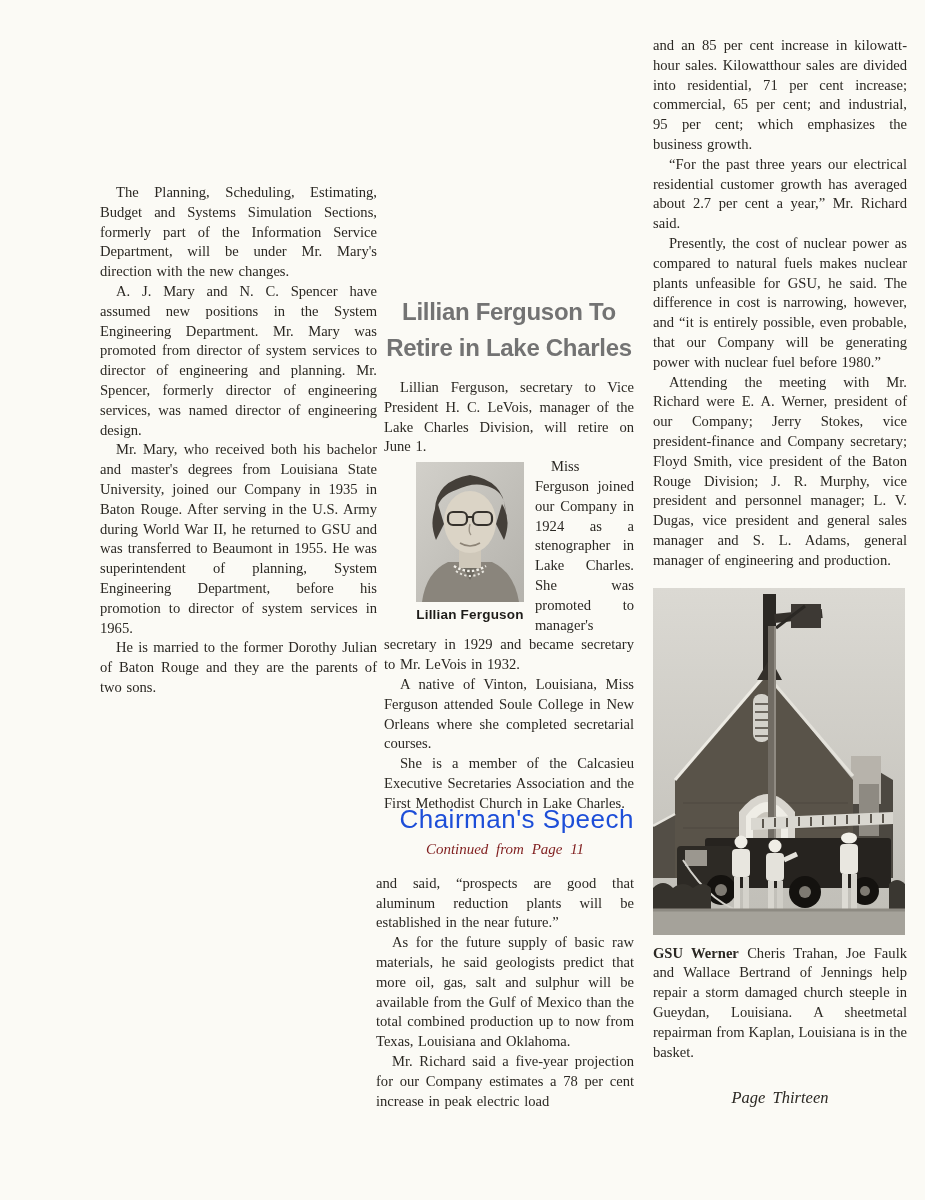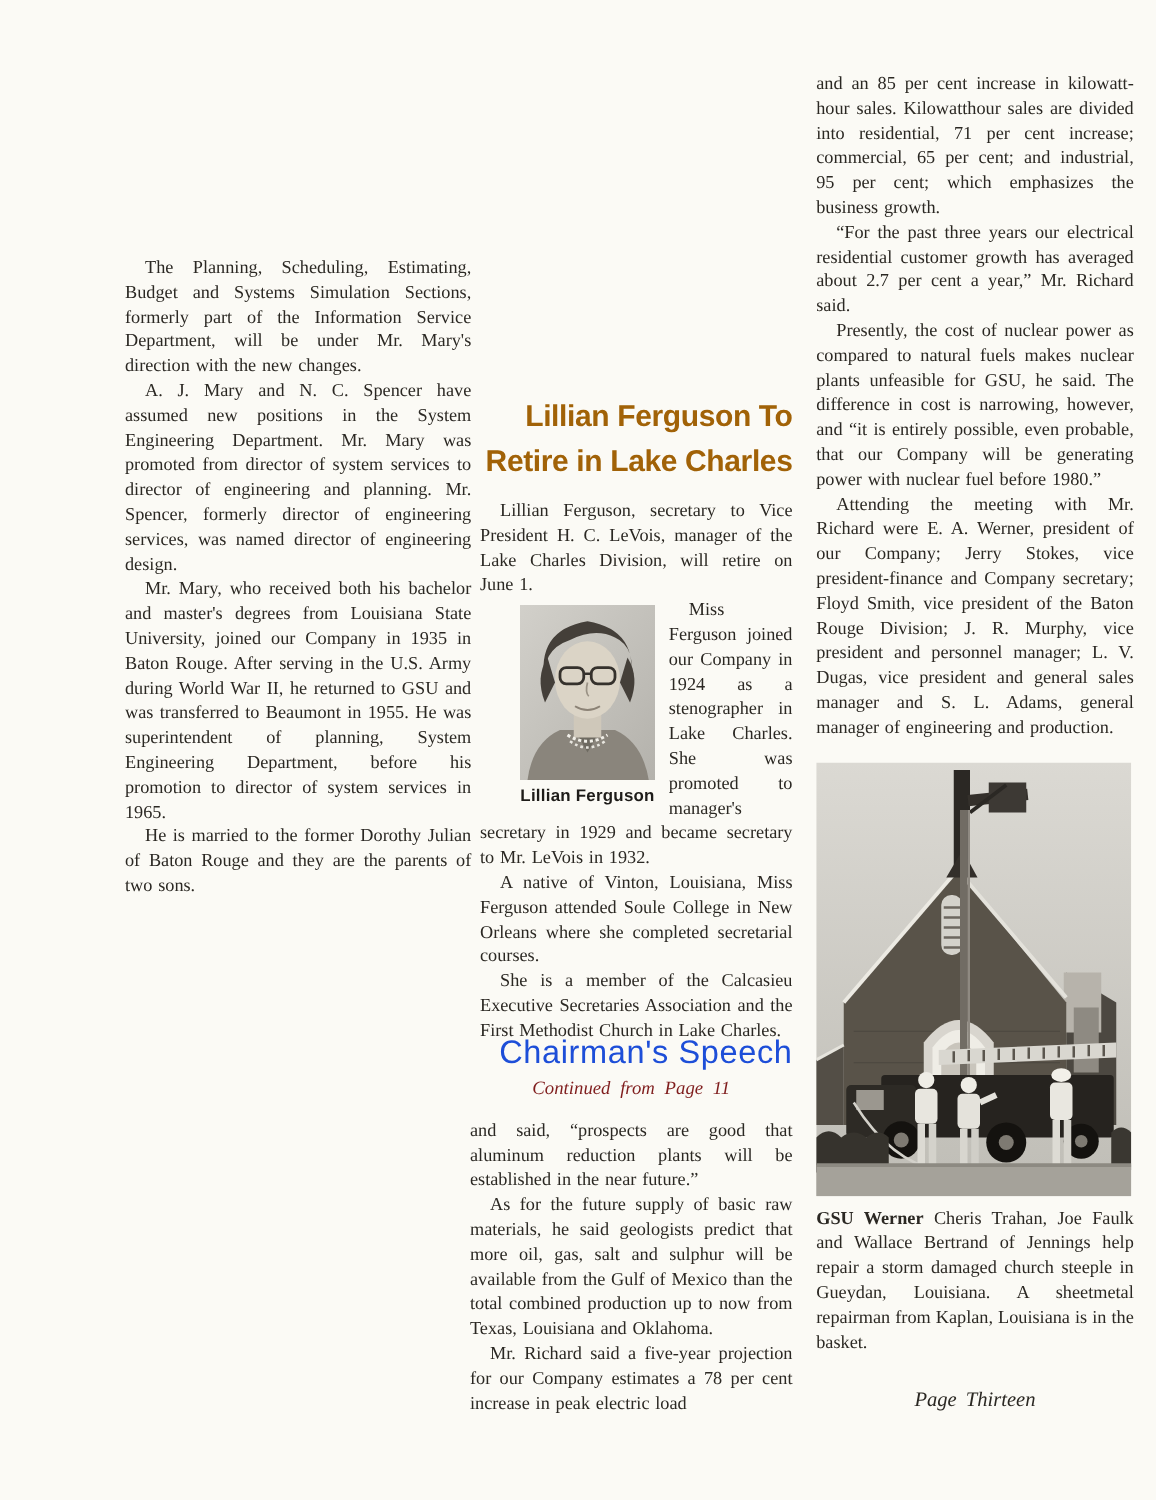--- a/index.html
+++ b/index.html
@@ -3,33 +3,33 @@
 <meta charset="utf-8">
 <style>
   html,body{margin:0;padding:0;}
   body{
     width:925px;height:1200px;position:relative;
     background:#fbfaf5;
     font-family:"Liberation Serif", serif;
     color:#2b2823;
     overflow:hidden;
   }
-  .col{position:absolute;text-align:justify;font-size:14.6px;line-height:19.8px;margin-top:22px;}
+  .col{position:absolute;text-align:justify;font-size:14.6px;line-height:19.8px;}
   .col p{margin:0;text-indent:16px;word-spacing:1px;}
   .col p.noindent{text-indent:0;}
   #left-col{left:100px;top:183px;width:277px;}
   #ferguson-article{left:384px;top:294px;width:250px;}
   #right-col{left:653px;top:36px;width:254px;}
   #chairman-article{left:376px;top:804px;width:258px;}
 
   .headline{
     font-family:"Liberation Sans", sans-serif;
-    font-weight:bold;color:#a16207;
+    font-weight:bold;color:#737373;
     font-size:24px;line-height:36px;letter-spacing:-0.3px;
-    text-align:right;text-indent:0;margin:0 0 12px 0;
+    text-align:center;text-indent:0;margin:0 0 12px 0;
   }
   .chairman-title{
     font-family:"Liberation Sans", sans-serif;
     font-weight:normal;color:#1d4ed8;
     font-size:26px;line-height:30px;letter-spacing:0.5px;
     text-align:right;margin:0 0 6px 0;
   }
   .continued{
     font-style:italic;text-align:center;font-size:15px;
     margin:0 0 14px 0;word-spacing:4px;color:#7f1d1d;

